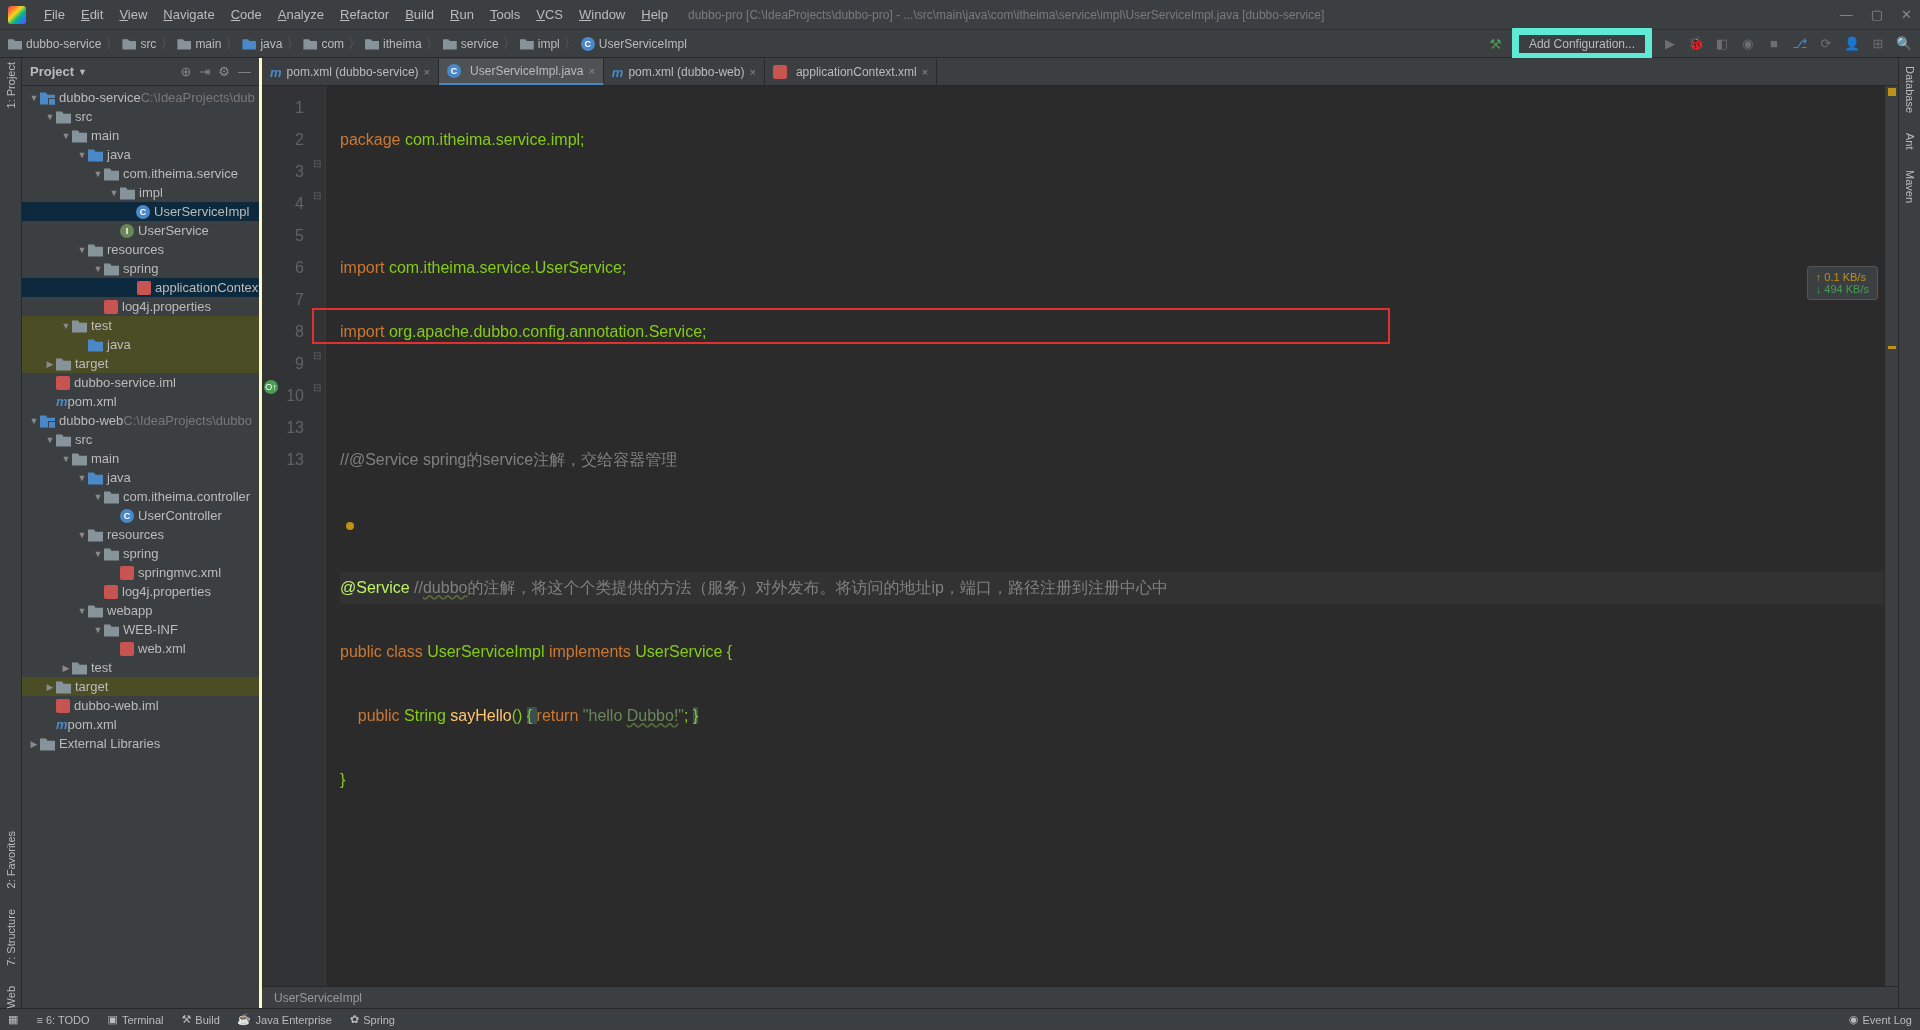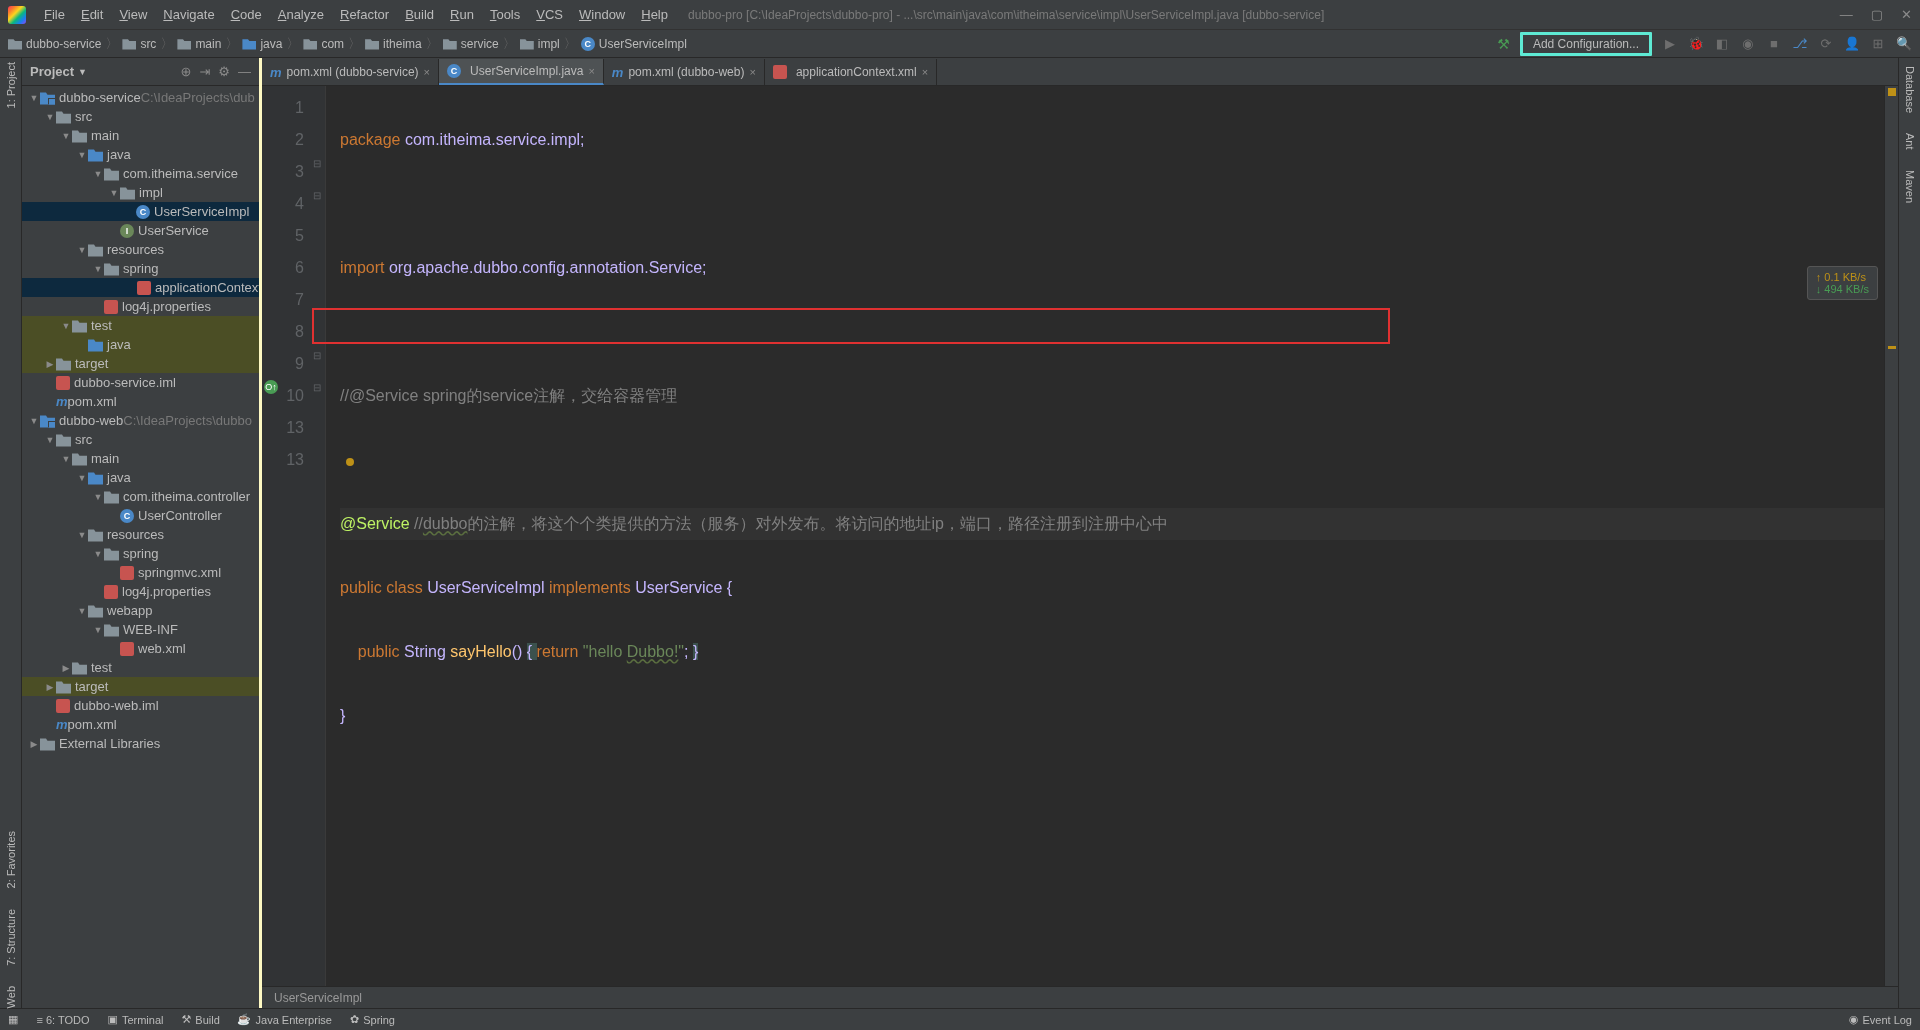--- a/index.html
+++ b/index.html
@@ -13,21 +13,21 @@
 .breadcrumb-bar { height:28px; background:#3c3f41; display:flex; align-items:center; padding:0 8px; border-bottom:1px solid #282828; }
 .bc-item { display:flex; align-items:center; color:#bbb; font-size:12px; }
 .bc-sep { color:#666; margin:0 4px; }
 .bc-ico { width:14px; height:12px; margin-right:4px; }
 .folder-ico { background:#87939a; clip-path:polygon(0 15%,40% 15%,50% 30%,100% 30%,100% 100%,0 100%); }
 .folder-blue { background:#4a88c7; clip-path:polygon(0 15%,40% 15%,50% 30%,100% 30%,100% 100%,0 100%); }
 .class-ico { width:14px; height:14px; border-radius:50%; background:#4a88c7; margin-right:4px; display:flex; align-items:center; justify-content:center; color:#fff; font-size:9px; font-weight:bold; }
 .iface-ico { width:14px;height:14px;border-radius:50%;background:#6a8759;margin-right:4px;display:flex;align-items:center;justify-content:center;color:#fff;font-size:9px;font-weight:bold; }
 .right-toolbar { margin-left:auto; display:flex; align-items:center; gap:10px; }
 .hammer-ico { color:#499c54; font-size:14px; }
-.add-config { background:#3c3f41; border:3px solid #5eead4; color:#bbb; padding:2px 10px; border-radius:1px; font-size:12px; }
+.add-config { background:#3c3f41; border:7px solid #5eead4; color:#bbb; padding:2px 10px; border-radius:1px; font-size:12px; }
 .tb-ico { width:16px; height:16px; display:flex; align-items:center; justify-content:center; color:#6e6e6e; }
 .body-row { display:flex; height:calc(100% - 58px - 22px); }
 .left-gutter { width:22px; background:#3c3f41; border-right:1px solid #282828; display:flex; flex-direction:column; align-items:center; padding-top:4px; gap:20px; }
 .gutter-label { writing-mode:vertical-rl; transform:rotate(180deg); font-size:11px; color:#bbb; cursor:pointer; }
 .project-panel { width:240px; background:#3c3f41; border-right:3px solid #fef9c3; display:flex; flex-direction:column; }
 .project-header { height:28px; display:flex; align-items:center; padding:0 8px; border-bottom:1px solid #282828; }
 .proj-label { display:flex; align-items:center; gap:4px; font-weight:bold; color:#bbb; }
 .proj-tools { margin-left:auto; display:flex; gap:8px; color:#8a8a8a; }
 .tree { flex:1; overflow:hidden; font-size:13px; padding:2px 0; }
 .tree-row { display:flex; align-items:center; height:19px; padding-right:4px; white-space:nowrap; cursor:pointer; }
@@ -47,21 +47,21 @@
 .tab-close { color:#8a8a8a; font-size:11px; }
 .editor-body { flex:1; display:flex; position:relative; overflow:hidden; }
 .line-gutter { width:50px; background:#313335; text-align:right; padding:6px 8px 0 0; color:#606366; font:16px/32px "JetBrains Mono",Consolas,monospace; position:relative; }
 .fold-gutter { width:14px; background:#313335; border-right:1px solid #3a3a3a; position:relative; }
 .fold-mark { position:absolute; left:1px; color:#606366; font-size:10px; }
 .code { flex:1; padding:6px 0 0 14px; font:16px/32px "JetBrains Mono",Consolas,monospace; white-space:pre; position:relative; }
 .kw { color:#cc7832; }
 .str { color:#6a8759; }
 .cm { color:#808080; }
 .fn { color:#ffc66d; }
-.typ { color:#c4b5fd; }
+.typ { color:#84cc16; }
 .ann { color:#bef264; }
 .wavy { text-decoration:underline wavy #5a6e3f; }
 .highlight-box { position:absolute; border:2px solid #e03131; }
 .caret-line { background:#323232; }
 .right-gutter { width:14px; background:#3c3f41; border-left:1px solid #282828; position:relative; }
 .marker-y { position:absolute; right:2px; width:8px; height:3px; background:#be9117; }
 .net-badge { position:absolute; top:180px; right:20px; background:#3c3f41; border:1px solid #555; padding:4px 8px; font-size:11px; border-radius:3px; z-index:5; }
 .net-up { color:#be9117; }
 .net-dn { color:#499c54; }
 .crumb-bar { height:22px; background:#3c3f41; border-top:1px solid #282828; display:flex; align-items:center; padding:0 12px; font-size:12px; color:#999; }
@@ -405,20 +405,21 @@
         </div>
       <div class="fold-gutter">
         <span class="fold-mark" style="top:72px">⊟</span>
         <span class="fold-mark" style="top:104px">⊟</span>
         <span class="fold-mark" style="top:264px">⊟</span>
         <span class="fold-mark" style="top:296px">⊟</span>
       </div>
       <div class="code">
 <div><span class="kw">package</span><span class="typ"> com.itheima.service.impl;</span></div>
 <div>&nbsp;</div>
+<div><span class="kw">import</span><span class="typ"> com.itheima.service.UserService;</span></div>
 <div><span class="kw">import</span><span class="typ"> org.apache.dubbo.config.annotation.</span><span class="typ">Service</span><span class="typ">;</span></div>
 <div>&nbsp;</div>
 <div><span class="cm">//@Service spring的service注解，交给容器管理</span></div>
 <div style="position:relative"><span style="position:absolute;left:6px;top:14px;width:8px;height:8px;border-radius:50%;background:#be9117"></span>&nbsp;</div>
 <div class="caret-line"><span class="ann">@Service</span><span class="cm"> //</span><span class="cm wavy">dubbo</span><span class="cm">的注解，将这个个类提供的方法（服务）对外发布。将访问的地址ip，端口，路径注册到注册中心中</span></div>
 <div><span class="kw">public class </span><span class="typ">UserServiceImpl </span><span class="kw">implements </span><span class="typ">UserService </span><span class="typ">{</span></div>
 <div><span class="kw">    public </span><span class="typ">String </span><span class="fn">sayHello</span><span class="typ">() </span><span class="typ" style="background:#3b514d">{ </span><span class="kw">return </span><span class="str">"hello </span><span class="str wavy">Dubbo!</span><span class="str">"</span><span class="typ">; </span><span class="typ" style="background:#3b514d">}</span></div>
 <div><span class="typ">}</span></div>
 <div>&nbsp;</div>
         <div class="highlight-box" style="top:222px;left:-14px;width:1078px;height:36px"></div>

